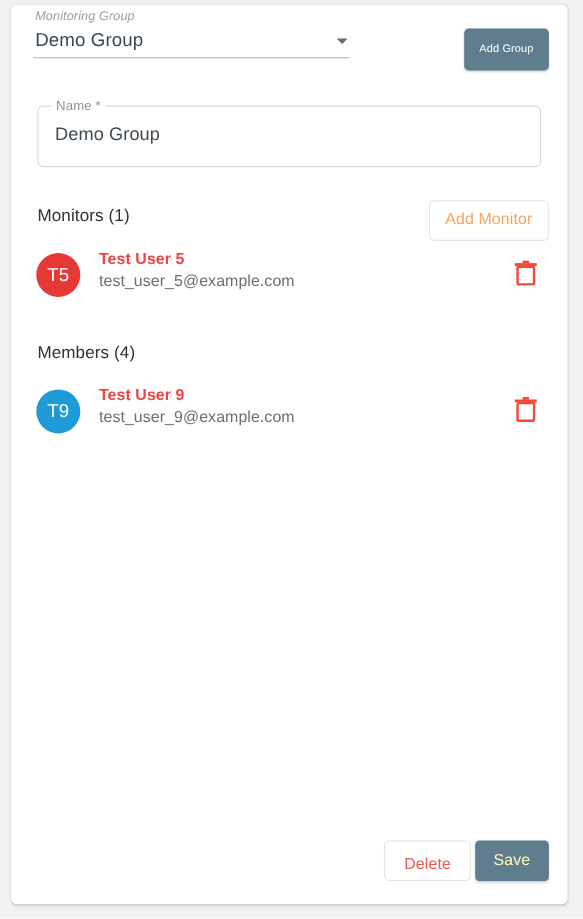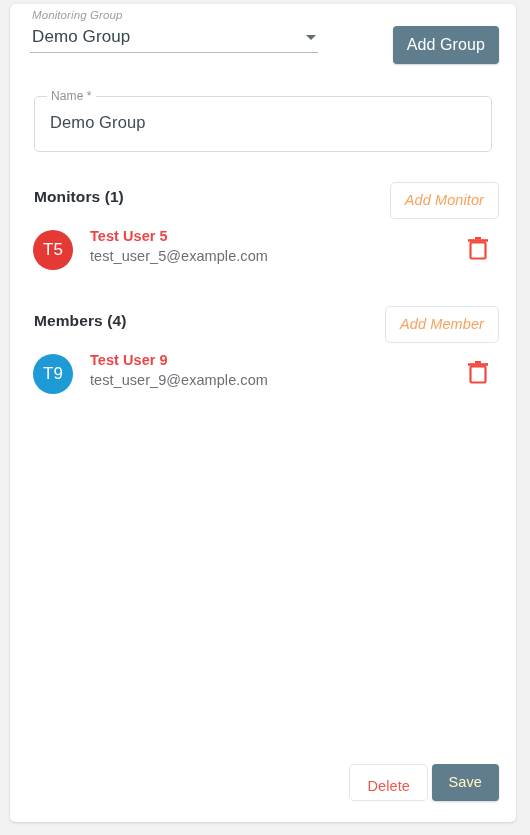--- a/index.html
+++ b/index.html
@@ -73,21 +73,21 @@
   }
   .btn-add-group {
     position: absolute;
     right: 17px;
     top: 22px;
     background: #5f7d8c;
     color: #ffffff;
     border: none;
     border-radius: 4px;
     font-family: "Liberation Sans", sans-serif;
-    font-size: 16px;
+    font-size: 10px;
     padding: 0 14px;
     height: 38px;
     line-height: 38px;
     cursor: pointer;
     box-shadow: 0 1px 2px rgba(0,0,0,0.18);
     letter-spacing: 0.1px;
   }
 
   
   .name-field {
@@ -125,40 +125,39 @@
     position: absolute;
     left: 0;
     width: 506px;
     height: 36px;
   }
   .section-title {
     position: absolute;
     left: 24px;
     top: 6px;
     font-size: 15.5px;
-    font-weight: bold;
+    font-weight: normal;
     color: #2b3137;
     letter-spacing: 0.1px;
   }
   .btn-outline-orange {
     position: absolute;
     right: 17px;
     top: 0;
     background: #ffffff;
     color: #f7a35c;
     border: 1px solid #e2e4e7;
     border-radius: 5px;
     font-family: "Liberation Sans", sans-serif;
     font-size: 14.5px;
     height: 37px;
     line-height: 35px;
     padding: 0 14px;
     cursor: pointer;
     letter-spacing: 0.1px;
-    font-style: italic;
   }
 
   
   .user-row {
     position: absolute;
     left: 0;
     width: 506px;
     height: 52px;
   }
   .avatar {
@@ -279,21 +278,20 @@
       <svg width="24" height="26" viewBox="0 0 24 26">
         <rect x="4.5" y="6.5" width="15" height="16" rx="1.2" fill="none" stroke="#f4483a" stroke-width="2.2"></rect>
         <rect x="2" y="3.2" width="20" height="2.6" fill="#f4483a"></rect>
         <rect x="9" y="1" width="6" height="2.4" fill="#f4483a"></rect>
       </svg>
     </button>
   </div>
 
   <div class="section-head" style="top:302px;">
     <div class="section-title">Members (4)</div>
-    <button class="btn-outline-orange">Add Member</button>
   </div>
 
   <div class="user-row" style="top:346px;">
     <div class="avatar" style="background:#1e9ad6;">T9</div>
     <div class="user-name">Test User 9</div>
     <div class="user-email">test_user_9@example.com</div>
     <button class="trash-btn">
       <svg width="24" height="26" viewBox="0 0 24 26">
         <rect x="4.5" y="6.5" width="15" height="16" rx="1.2" fill="none" stroke="#f4483a" stroke-width="2.2"></rect>
         <rect x="2" y="3.2" width="20" height="2.6" fill="#f4483a"></rect>

